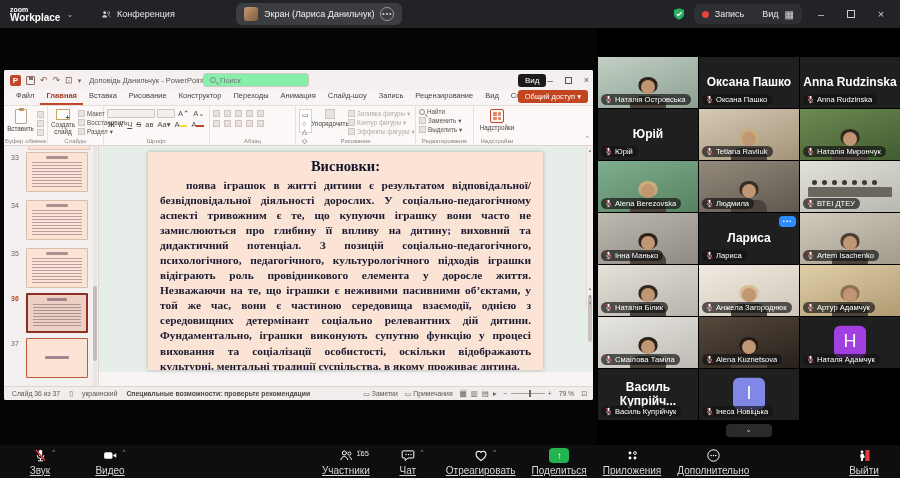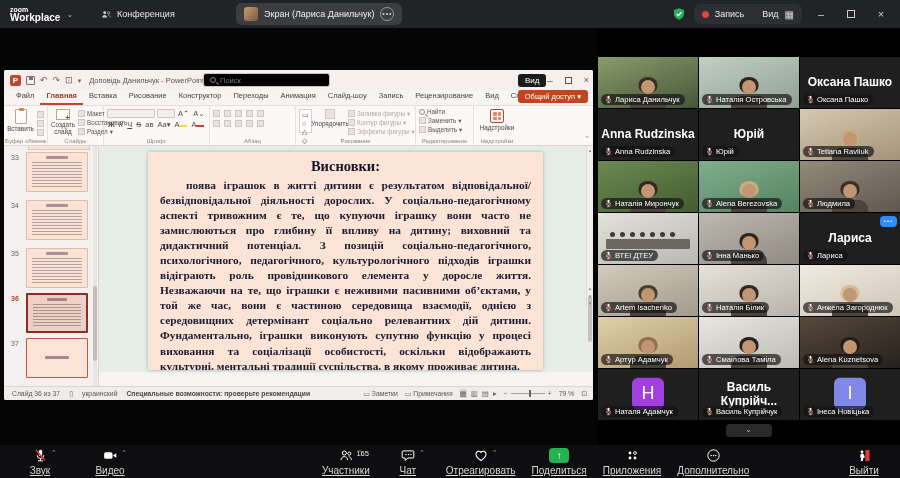--- a/index.html
+++ b/index.html
@@ -33,21 +33,21 @@
   
   #ppt{position:absolute;left:4px;top:42px;width:589px;height:330px;background:#f8f4f3;overflow:hidden;border-radius:2px;}
 
   .ppt-titlebar{position:relative;height:20px;background:#f5f0ef;display:flex;align-items:center;}
   .qat{display:flex;align-items:center;gap:5px;margin-left:6px;}
   .ppticon{width:11px;height:11px;background:#c2472a;border-radius:2px;color:#fff;font-size:8px;font-weight:700;text-align:center;line-height:11px;}
   .qat .g{color:#7a5c56;font-size:9px;line-height:1;}
   .saveicon{width:9px;height:9px;border:1px solid #8a6c64;border-radius:1px;position:relative;}
   .saveicon:after{content:"";position:absolute;left:2px;top:0;width:4px;height:3px;background:#8a6c64;}
   .ppt-title{margin-left:8px;font-size:7.5px;color:#555;}
-  .ppt-search{position:absolute;left:199px;top:3px;width:127px;height:14px;background:#000000;border:1px solid #cfc6c3;border-radius:3px;display:flex;align-items:center;gap:4px;padding:0 6px;color:#777;font-size:7.5px;text-align:right;}
+  .ppt-search{position:absolute;left:199px;top:3px;width:106px;height:14px;background:#86efac;border:1px solid #cfc6c3;border-radius:3px;display:flex;align-items:center;gap:4px;padding:0 6px;color:#777;font-size:7.5px;text-align:right;}
   .mag{width:6px;height:6px;border:1px solid #888;border-radius:50%;position:relative;}
   .mag:after{content:"";position:absolute;left:5px;top:5px;width:3px;height:1px;background:#888;transform:rotate(45deg);}
   .view-overlay{position:absolute;left:514px;top:4px;height:13px;background:#1b1b1b;color:#fff;font-size:8px;border-radius:3px;padding:0 7px;line-height:13px;}
   .ppt-winbtns{position:absolute;right:4px;top:0;height:20px;display:flex;align-items:center;gap:12px;color:#555;}
   .ppt-winbtns .m{font-size:10px;}
   .ppt-winbtns .b{display:inline-block;width:7px;height:7px;border:1px solid #555;}
   .ppt-winbtns .x{font-size:9px;}
 
   .ppt-menubar{position:relative;height:16px;background:#f8f4f3;display:flex;align-items:flex-end;gap:0;padding-left:6px;border-bottom:1px solid #e6dedb;}
   .ppt-tab{font-size:7.5px;color:#444;padding:2px 6px 3px;white-space:nowrap;}
@@ -455,38 +455,20 @@
           <span>79 %</span>
           <span class="sb-ic">⊡</span>
         </div>
       </div>
 
     </div>
   </div>
 
   <div id="panel">
     <div id="pgrid">
-        <div class="tile video active">
-          <div class="vbg" style="background:linear-gradient(160deg,#8a9b6a,#46573a);"></div>
-          <div class="person">
-            <span class="hair" style="background:#3a2d23;"></span>
-            <span class="head"></span>
-            <span class="torso"></span>
-          </div>
-          <span class="namepill">
-            <svg width="9" height="9" viewBox="0 0 16 16">
-              <rect x="6.2" y="1.5" width="3.6" height="7" rx="1.8" fill="#fff"></rect>
-              <path d="M4.4 7.5a3.6 3.6 0 0 0 7.2 0" fill="none" stroke="#fff" stroke-width="1.1"></path>
-              <line x1="8" y1="11.2" x2="8" y2="13.2" stroke="#fff" stroke-width="1.1"></line>
-              <line x1="5.6" y1="13.6" x2="10.4" y2="13.6" stroke="#fff" stroke-width="1.1"></line>
-              <line x1="3" y1="1.5" x2="13" y2="13.5" stroke="#e23b3b" stroke-width="1.6"></line>
-            </svg>
-            <span>Лариса Данильчук</span>
-          </span>
-        </div>
         <div class="tile video">
           <div class="vbg" style="background:linear-gradient(160deg,#c2cfc4,#8e9f92);"></div>
           <div class="person">
             <span class="hair" style="background:#2e241c;"></span>
             <span class="head"></span>
             <span class="torso"></span>
           </div>
           <span class="namepill">
             <svg width="9" height="9" viewBox="0 0 16 16">
               <rect x="6.2" y="1.5" width="3.6" height="7" rx="1.8" fill="#fff"></rect>

